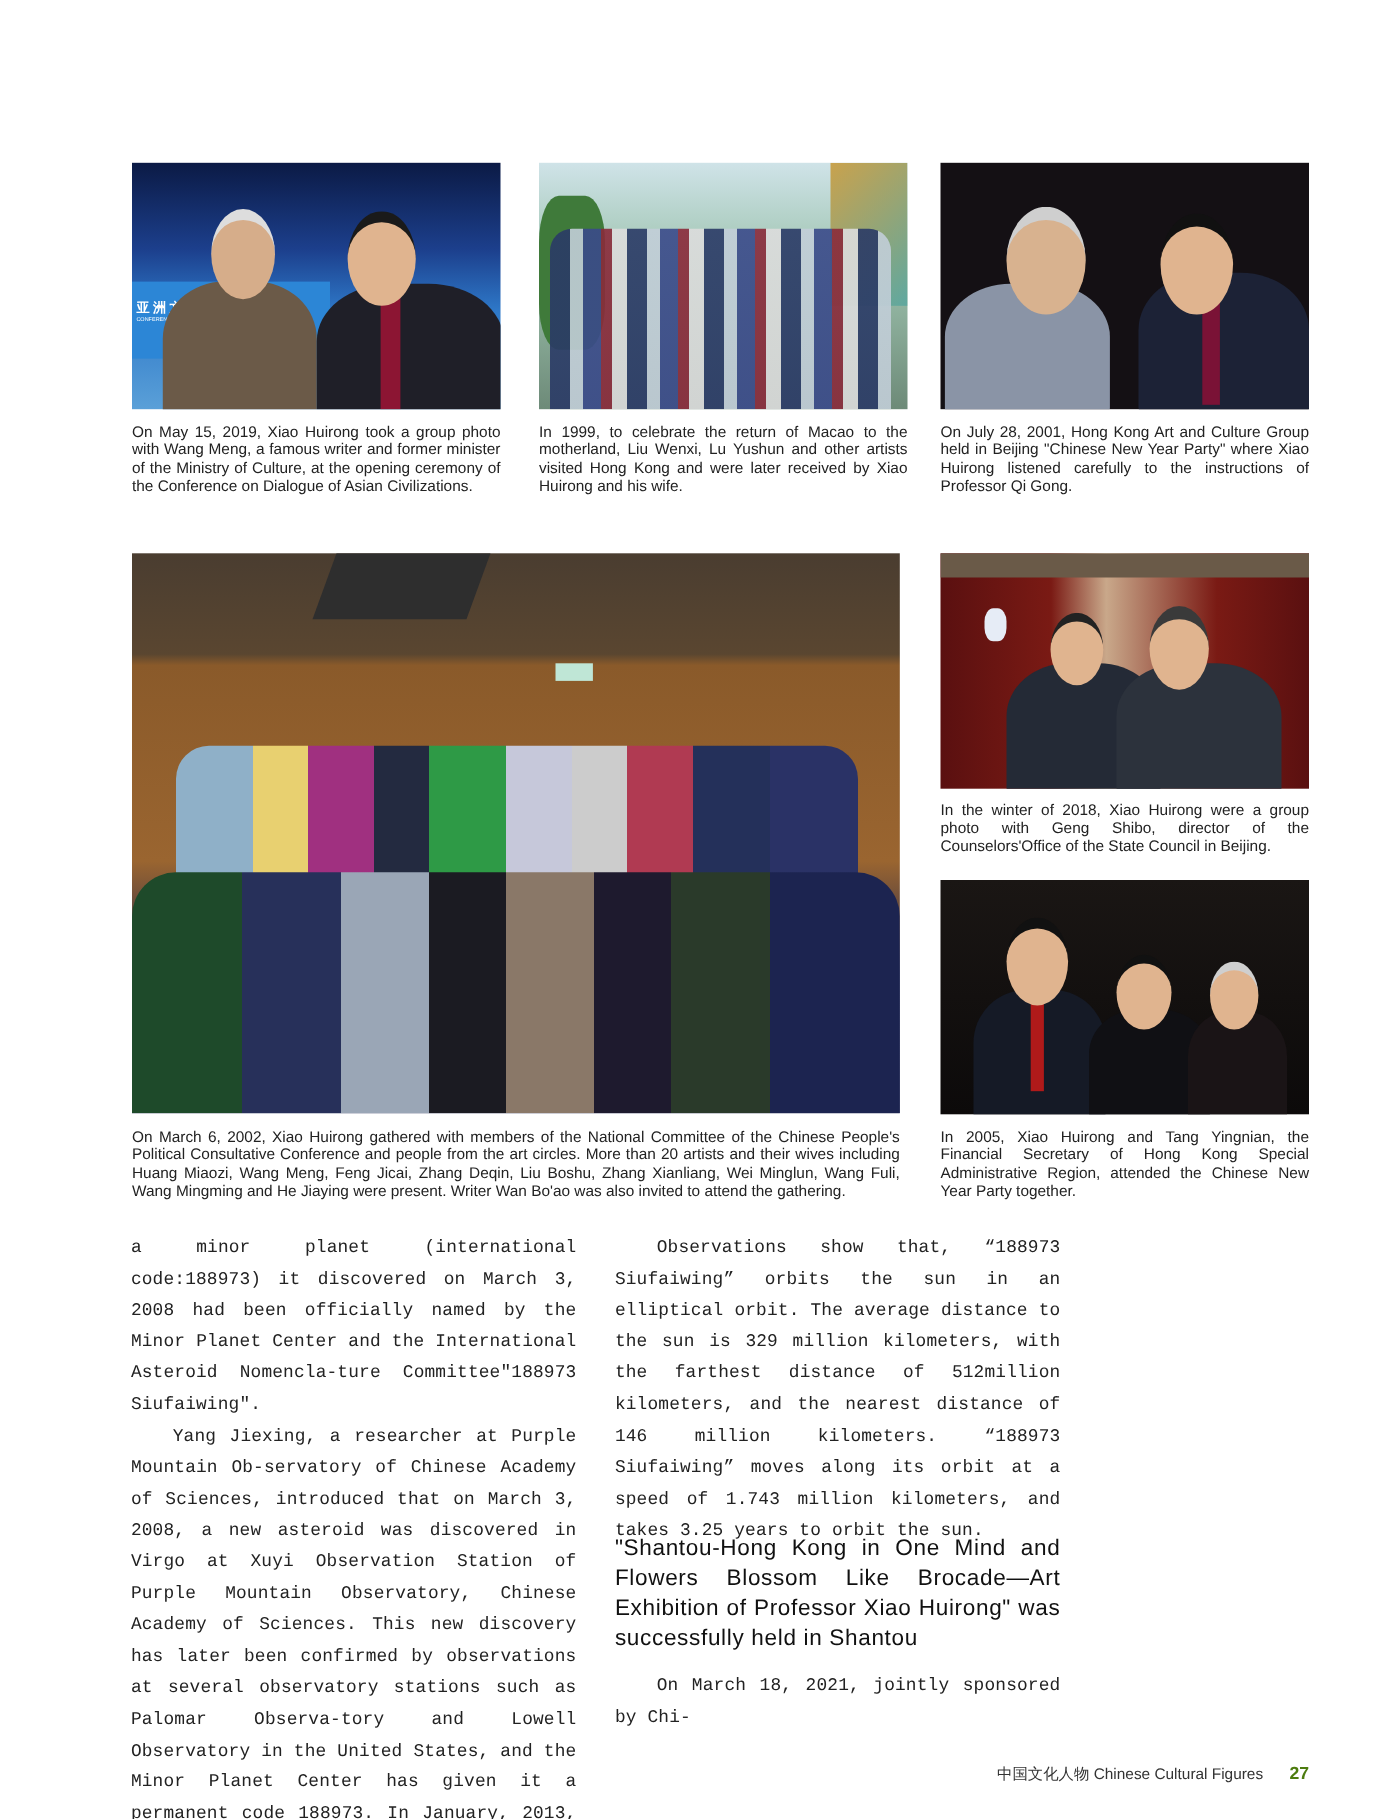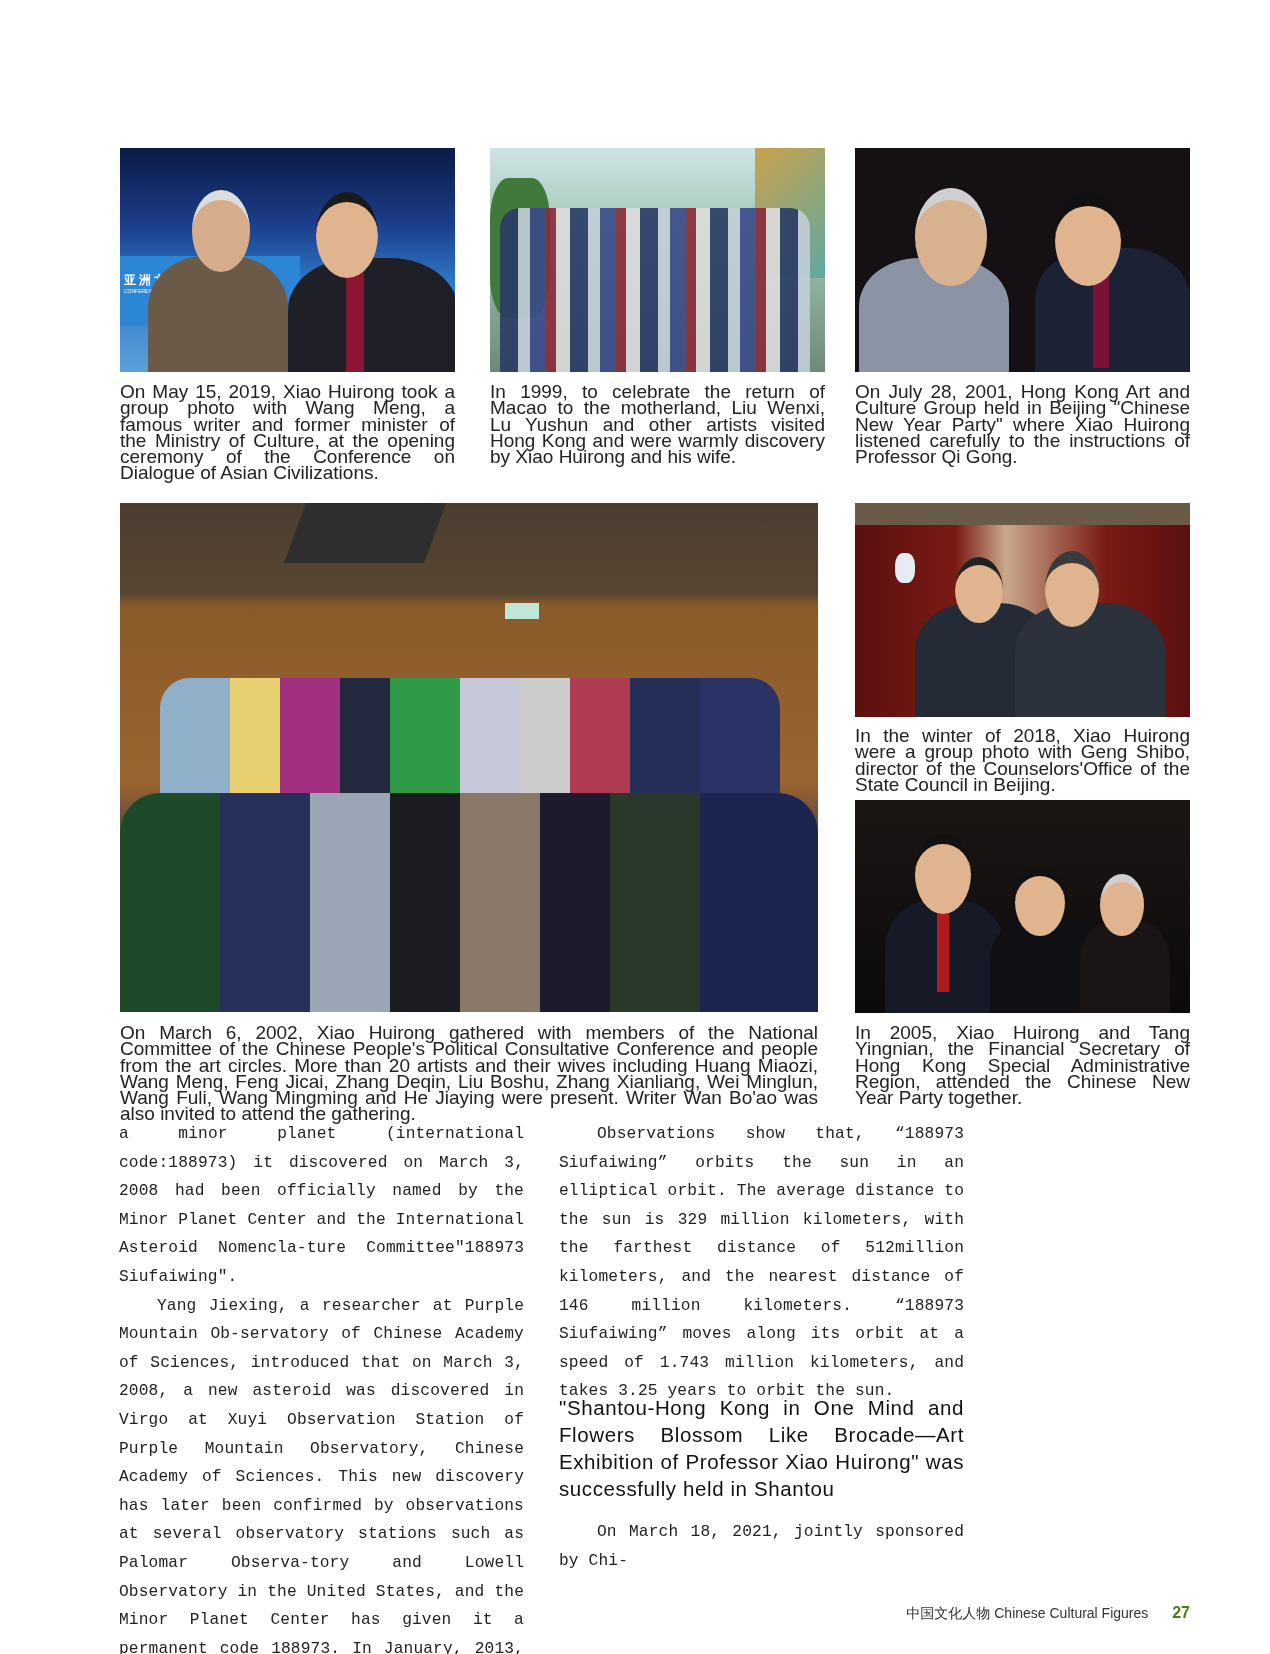--- a/index.html
+++ b/index.html
@@ -1,18 +1,18 @@
 <!DOCTYPE html>
 <html><head>
 <meta charset="utf-8">
 <style>
   html,body{margin:0;padding:0;background:#fff;}
   body{width:1270px;height:1654px;position:relative;overflow:hidden;font-family:"Liberation Sans",sans-serif;color:#1a1a1a;}
   .photo{position:absolute;overflow:hidden;background:#333;}
-  .cap{position:absolute;font-family:"Liberation Sans",sans-serif;font-size:19px;line-height:16.3px;color:#222;text-align:justify;}
+  .cap{position:absolute;font-family:"Liberation Sans",sans-serif;font-size:14px;line-height:16.3px;color:#222;text-align:justify;}
   .col{position:absolute;font-family:"Liberation Serif",serif;font-size:16.2px;line-height:28.6px;color:#222;text-align:justify;letter-spacing:0.15px;}
   .col p{margin:0;font-family:Liberation Mono, monospace;}
   .col p.ind{text-indent:38px;}
   .head{position:absolute;font-family:"Liberation Sans",sans-serif;font-size:20.5px;line-height:27px;color:#111;text-align:justify;letter-spacing:0.6px;}
   .footer{position:absolute;right:80px;top:1604px;font-size:14px;color:#333;}
   .footer b{font-size:16px;color:#4d7c0f;margin-left:20px;}
   
   .fig{position:absolute;border-radius:40% 40% 6% 6%;}
   .headc{position:absolute;border-radius:50%;background:#e0b48f;}
 </style>
@@ -38,21 +38,21 @@
 
 <div class="photo" style="left:855px;top:148px;width:335px;height:224px;background:#141014;">
   <div class="fig" style="left:4px;top:110px;width:150px;height:120px;background:#8a94a6;"></div>
   <div class="headc" style="left:60px;top:40px;width:72px;height:86px;background:#d8b28f;border-top:12px solid #cfcfcf;"></div>
   <div class="fig" style="left:180px;top:100px;width:155px;height:130px;background:#1c2236;"></div>
   <div style="position:absolute;left:238px;top:120px;width:16px;height:100px;background:#7a1236;"></div>
   <div class="headc" style="left:200px;top:46px;width:66px;height:80px;border-top:12px solid #111;"></div>
 </div>
 
 <div class="cap" style="left:120px;top:384px;width:335px;">On May 15, 2019, Xiao Huirong took a group photo with Wang Meng, a famous writer and former minister of the Ministry of Culture, at the opening ceremony of the Conference on Dialogue of Asian Civilizations.</div>
-<div class="cap" style="left:490px;top:384px;width:335px;">In 1999, to celebrate the return of Macao to the motherland, Liu Wenxi, Lu Yushun and other artists visited Hong Kong and were warmly discovery by Xiao Huirong and his wife.</div>
+<div class="cap" style="left:490px;top:384px;width:335px;">In 1999, to celebrate the return of Macao to the motherland, Liu Wenxi, Lu Yushun and other artists visited Hong Kong and were later received by Xiao Huirong and his wife.</div>
 <div class="cap" style="left:855px;top:384px;width:335px;">On July 28, 2001, Hong Kong Art and Culture Group held in Beijing "Chinese New Year Party" where Xiao Huirong listened carefully to the instructions of Professor Qi Gong.</div>
 
 <div class="photo" style="left:120px;top:503px;width:698px;height:509px;background:linear-gradient(180deg,#4a3d30 0%,#5a4630 18%,#8a5a2a 20%,#9a6530 55%,#1d2450 75%,#1b2150 100%);">
   <div style="position:absolute;left:175px;top:0;width:140px;height:60px;background:#2e2e2e;transform:skewX(-20deg);"></div>
   <div style="position:absolute;left:385px;top:100px;width:34px;height:16px;background:#bfe6d6;"></div>
 
   <div style="position:absolute;left:40px;top:175px;width:620px;height:140px;background:repeating-linear-gradient(90deg,#8fb0c8 0 70px,#e8d070 70px 120px,#a03080 120px 180px,#232a40 180px 230px,#2e9a46 230px 300px,#c6c8da 300px 360px,#cccccc 360px 410px,#b03a52 410px 470px,#24305a 470px 540px,#2a3266 540px 620px);border-radius:30px 30px 0 0;"></div>
 
   <div style="position:absolute;left:0;top:290px;width:698px;height:219px;background:repeating-linear-gradient(90deg,#1e4a2a 0 100px,#27305a 100px 190px,#9aa6b6 190px 270px,#1b1b22 270px 340px,#8a7868 340px 420px,#1e1a2e 420px 490px,#2a3a2a 490px 580px,#1c2450 580px 698px);border-radius:40px 40px 0 0;"></div>
 </div>

